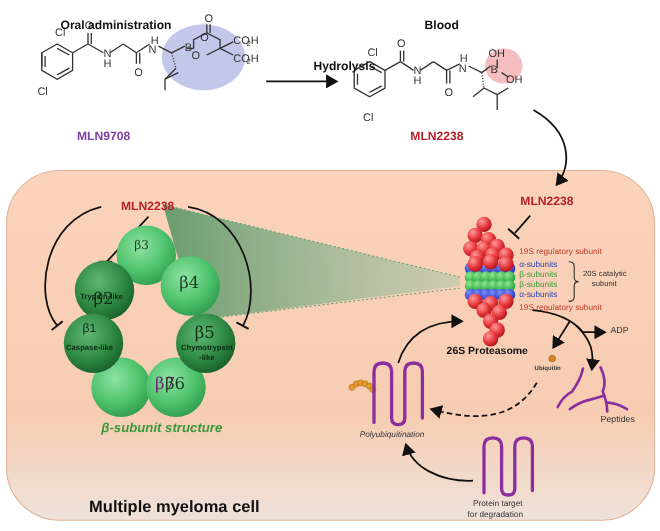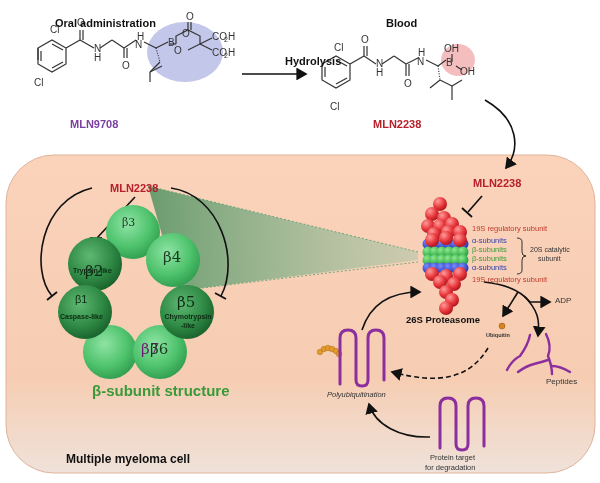--- a/index.html
+++ b/index.html
@@ -261,33 +261,33 @@
 <div class="lbl" style="left:122px;top:216px;font-size:11px;color:#1c3a22;font-family:'DejaVu Serif',serif;">β3</div>
 <div class="lbl" style="left:163px;top:248px;font-size:15px;color:#1c3a22;font-family:'DejaVu Serif',serif;">β4</div>
 <div class="lbl" style="left:85px;top:246px;font-size:15px;color:#0d2b14;font-family:'DejaVu Serif',serif;margin-top:16px;">β2</div>
 <div class="lbl bold" style="left:73px;top:267px;font-size:7px;color:#0d2b14;">Trypsin-like</div>
 <div class="lbl" style="left:75px;top:293px;font-size:11px;color:#0d2b14;font-family:Liberation Sans, sans-serif;">β1</div>
 <div class="lbl bold" style="left:60px;top:313px;font-size:7px;color:#0d2b14;">Caspase-like</div>
 <div class="lbl" style="left:177px;top:293px;font-size:15px;color:#0d2b14;font-family:'DejaVu Serif',serif;">β5</div>
 <div class="lbl bold" style="left:164px;top:312px;font-size:7px;color:#0d2b14;width:48px;white-space:normal;text-align:center;line-height:9px;">Chymotrypsin -like</div>
 <div class="lbl" style="left:100px;top:340px;font-size:15px;color:#701a75;font-family:'DejaVu Serif',serif;margin-left:41px;">β7</div>
 <div class="lbl" style="left:150px;top:340px;font-size:15px;color:#1c3a22;font-family:'DejaVu Serif',serif;">β6</div>
-<div class="lbl bold" style="left:92px;top:382px;font-size:15px;color:#3a9a3a;">β-subunit structure</div>
+<div class="lbl bold" style="left:92px;top:382px;font-size:12px;color:#3a9a3a;font-style:italic;">β-subunit structure</div>
 
 <div class="lbl" style="left:472px;top:224px;font-size:7.5px;color:#c0392b;">19S regulatory subunit</div>
 <div class="lbl" style="left:472px;top:236px;font-size:7.5px;color:#2a3fb0;">α-subunits</div>
 <div class="lbl" style="left:472px;top:245px;font-size:7.5px;color:#3a9a3a;">β-subunits</div>
 <div class="lbl" style="left:472px;top:254px;font-size:7.5px;color:#3a9a3a;">β-subunits</div>
 <div class="lbl" style="left:472px;top:263px;font-size:7.5px;color:#2a3fb0;">α-subunits</div>
 <div class="lbl" style="left:472px;top:275px;font-size:7.5px;color:#c0392b;">19S regulatory subunit</div>
 <div class="lbl" style="left:530px;top:246px;font-size:7px;color:#333;">20S catalytic</div>
 <div class="lbl" style="left:538px;top:255px;font-size:7px;color:#333;">subunit</div>
 <div class="lbl bold" style="left:406px;top:314px;font-size:9.5px;color:#111;">26S Proteasome</div>
 
 <div class="lbl" style="left:555px;top:296px;font-size:8px;color:#333;">ADP</div>
 <div class="lbl bold" style="left:486px;top:332px;font-size:5.5px;color:#333;">Ubiquitin</div>
 <div class="lbl" style="left:526px;top:377px;font-size:8px;color:#333;margin-left:20px;">Peptides</div>
 <div class="lbl" style="left:327px;top:390px;font-size:7.5px;color:#333;font-style:italic;">Polyubiquitination</div>
 <div class="lbl" style="left:430px;top:453px;font-size:7.5px;color:#333;">Protein target</div>
 <div class="lbl" style="left:425px;top:463px;font-size:7.5px;color:#333;">for degradation</div>
 
-<div class="lbl bold" style="left:66px;top:452px;font-size:12px;color:#111;">Multiple myeloma cell</div>
+<div class="lbl bold" style="left:81px;top:452px;font-size:15px;color:#111;">Multiple myeloma cell</div>
 </div>
 
 </body></html>

